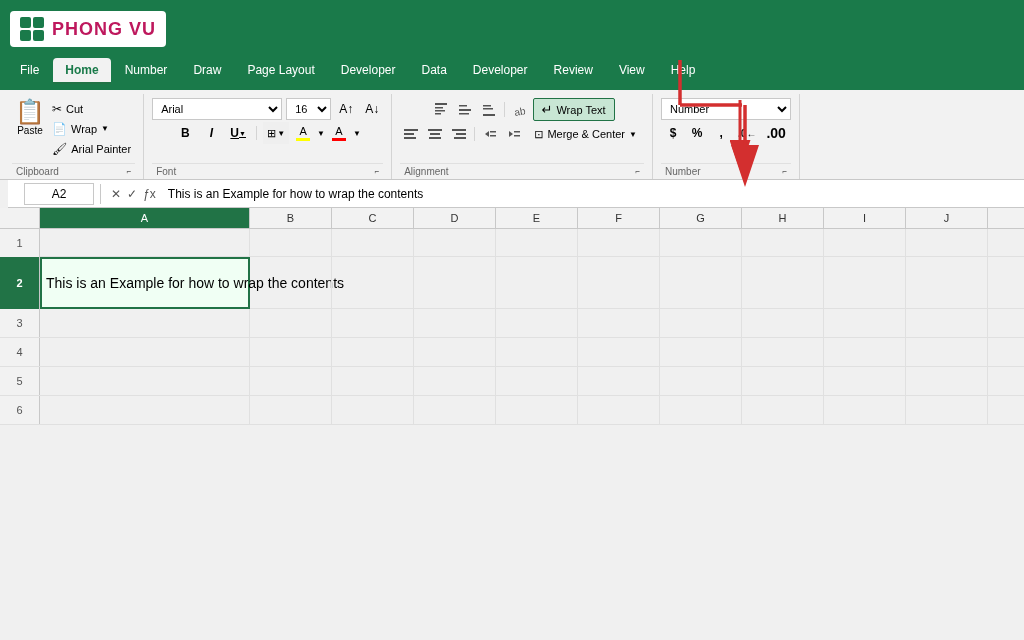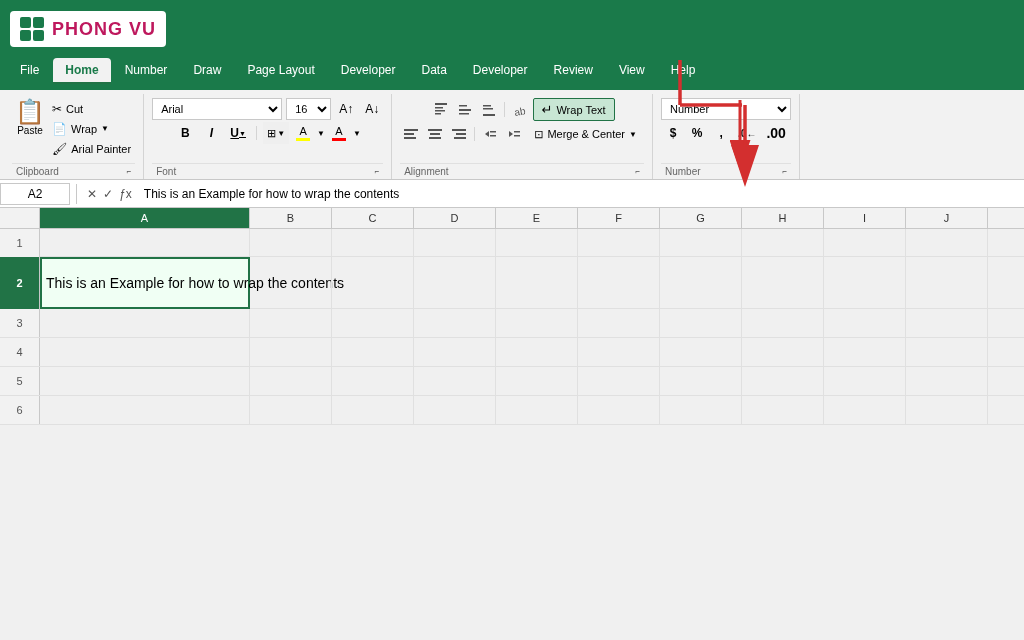--- a/index.html
+++ b/index.html
@@ -248,22 +248,23 @@
       gap: 2px;
     }
 
     
     .formula-bar {
       background: white;
       border-bottom: 1px solid #c8c8c8;
       display: flex;
       align-items: center;
       height: 28px;
-      padding: 0 0;
+      padding: 0 16px;
       gap: 4px;
+      margin-left: 8px;
     }
     .cell-ref {
       width: 70px;
       height: 22px;
       border: 1px solid #c8c8c8;
       padding: 0 4px;
       font-size: 12px;
       text-align: center;
     }
     .formula-divider {

